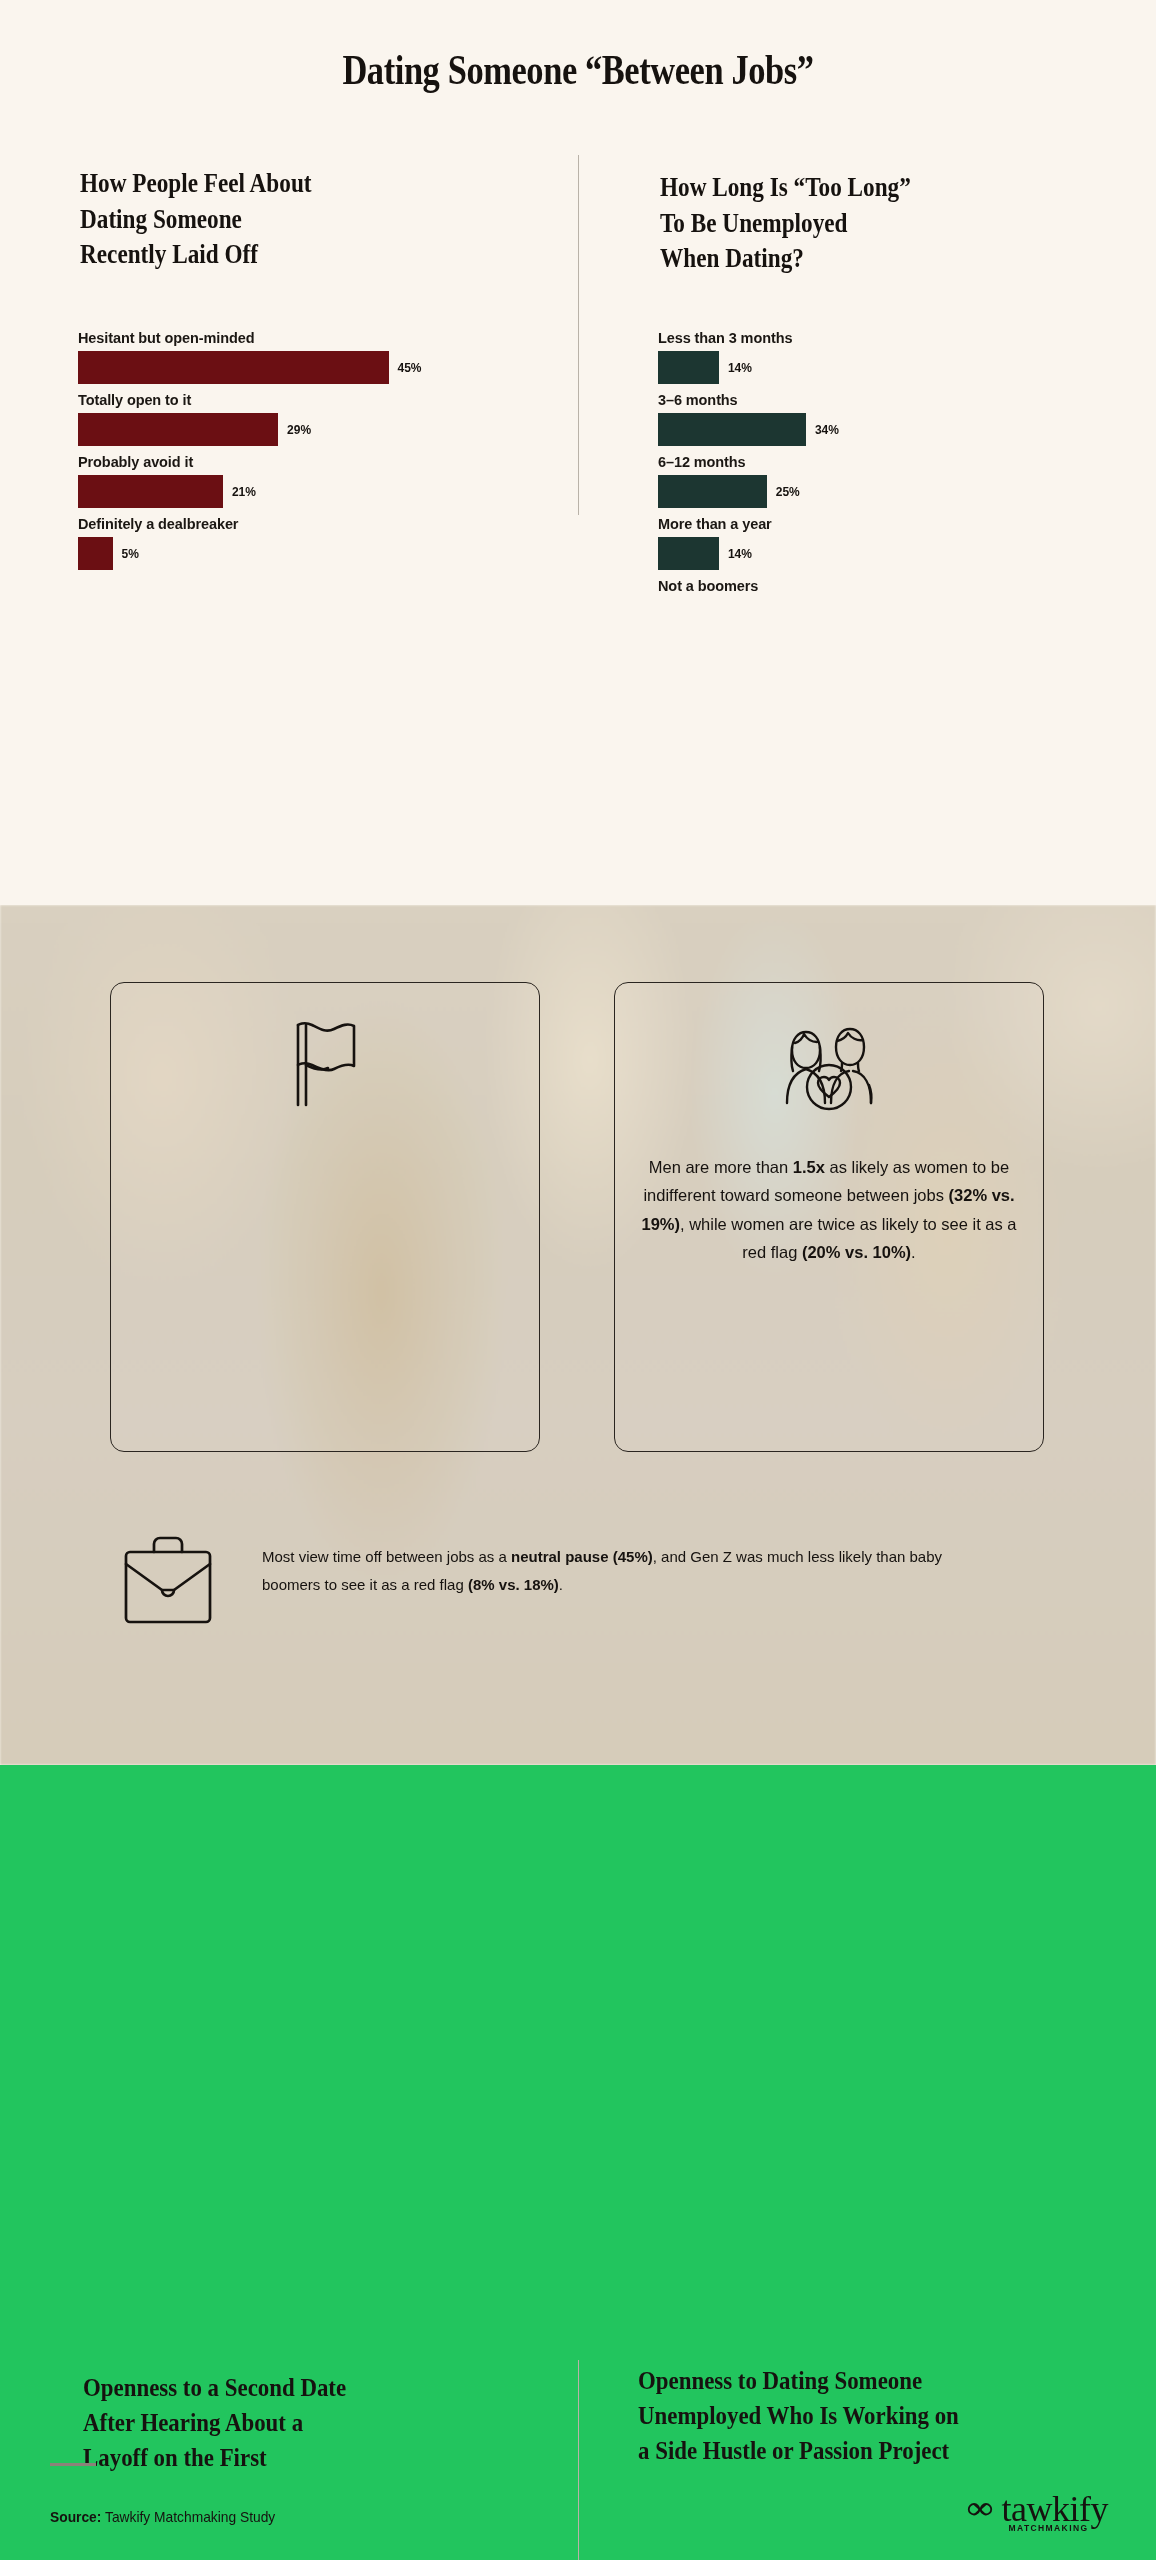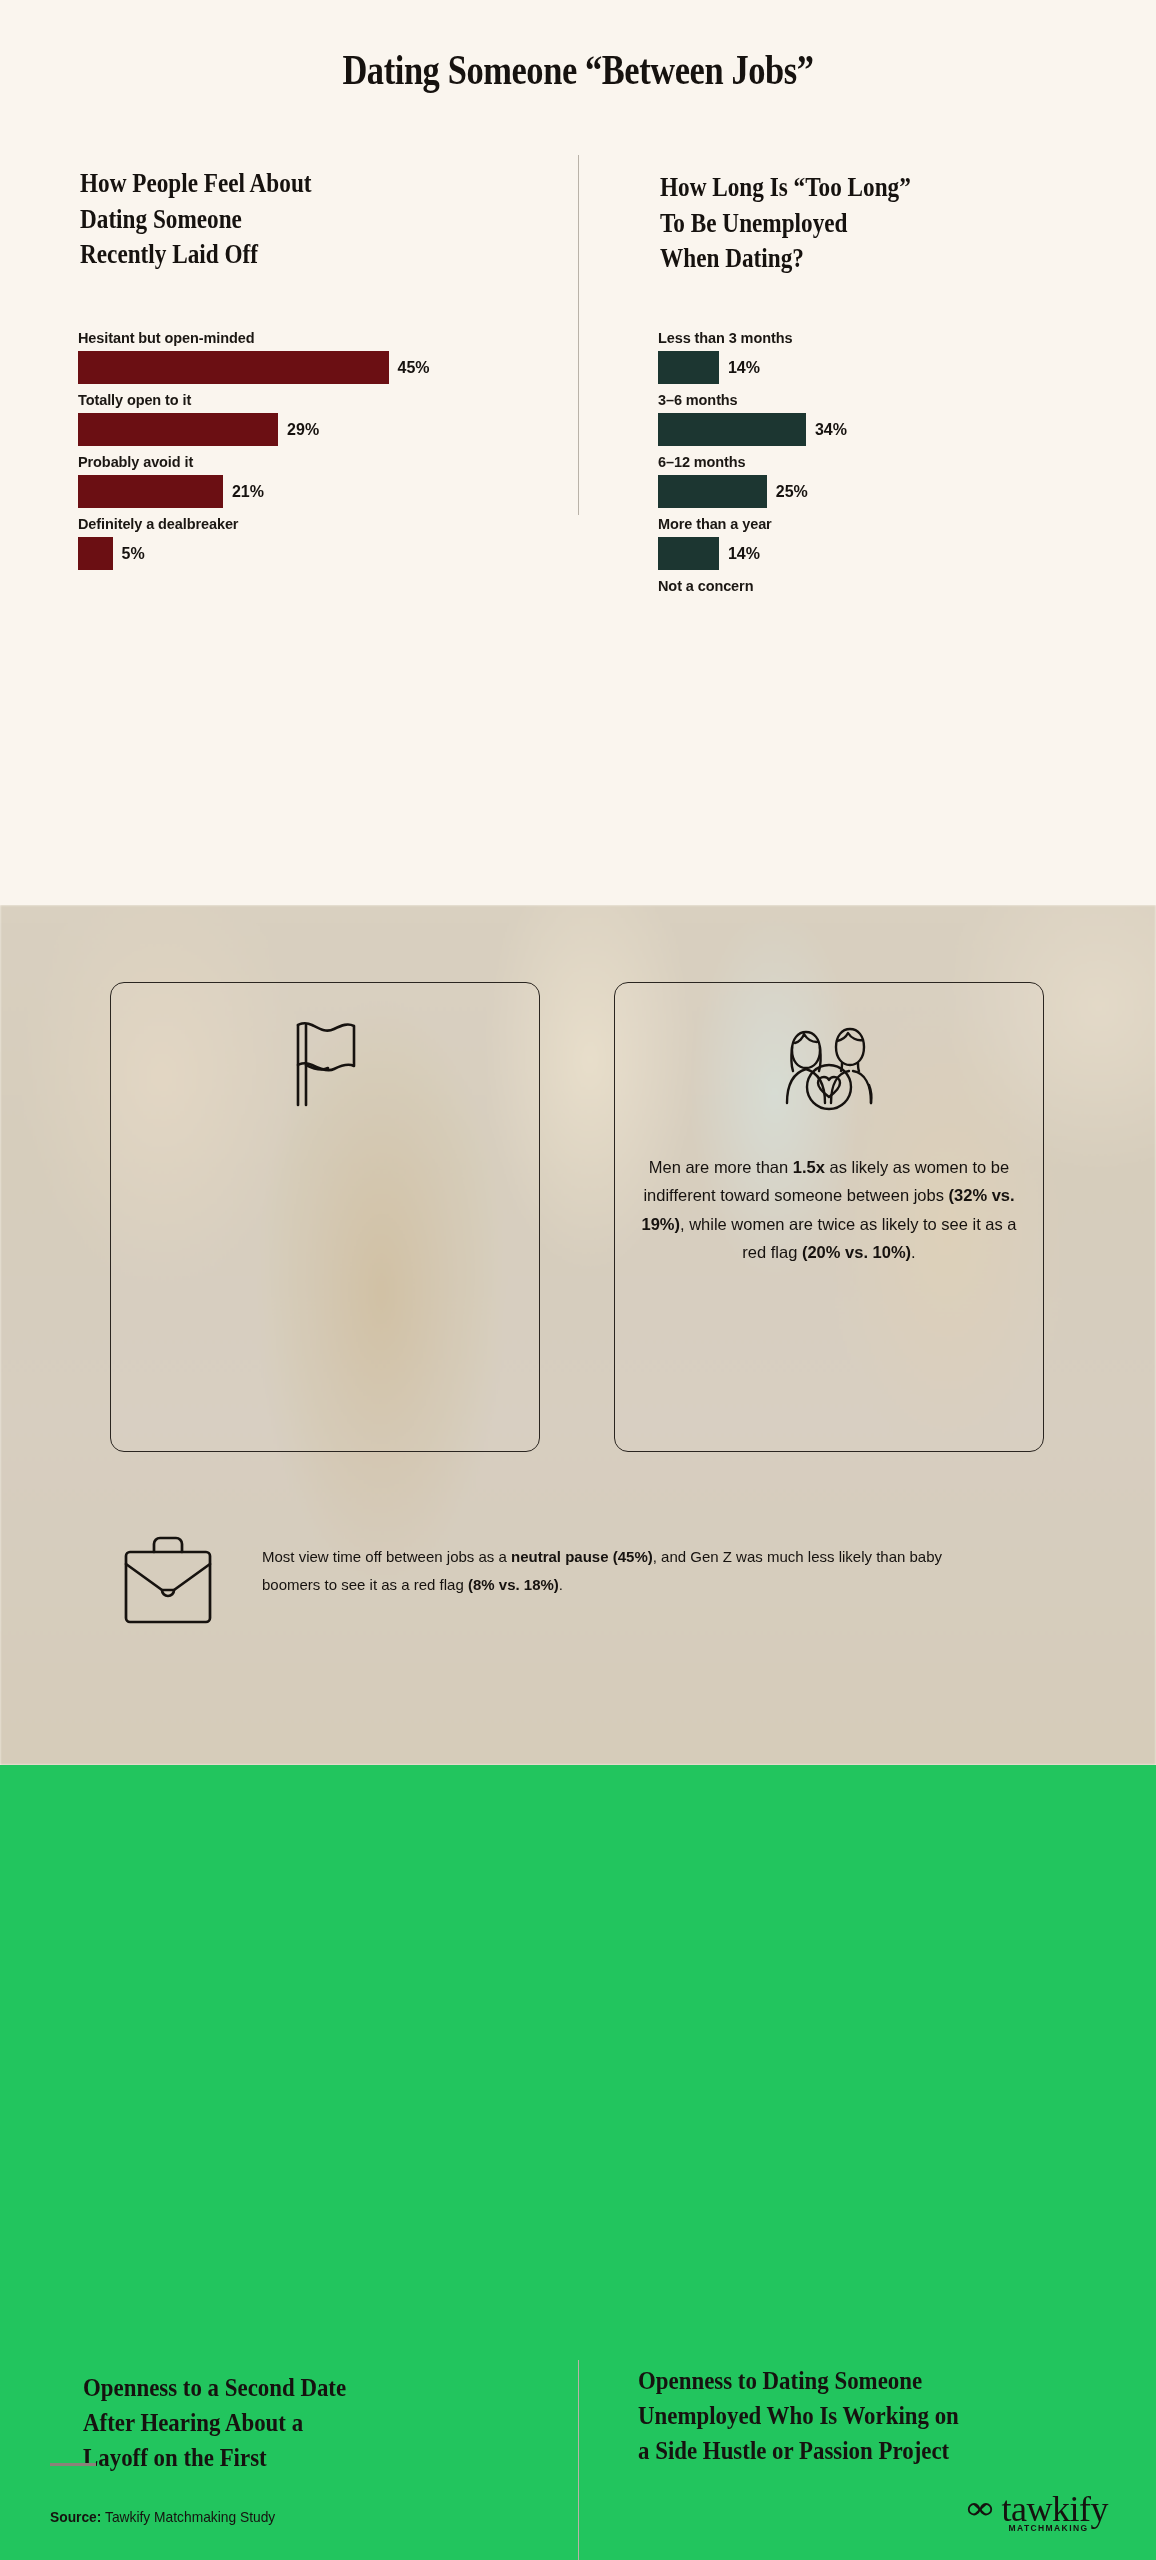--- a/index.html
+++ b/index.html
@@ -57,21 +57,21 @@
     font-size: 14.5px;
     font-weight: bold;
     color: #1b1713;
     letter-spacing: -0.1px;
     margin-bottom: 5px;
     white-space: nowrap;
   }
   .bar-line { display: flex; align-items: center; }
   .bar-fill { height: 33px; }
   .bar-val {
-    font-size: 16px;
+    font-size: 12px;
     font-weight: bold;
     color: #16120f;
     margin-left: 9px;
     white-space: nowrap;
   }
 
   
   .mid-section {
     position: absolute;
     left: 0; top: 905px;
@@ -254,21 +254,21 @@
           </div>
         </div>
         <div class="bar-row">
           <div class="bar-label">More than a year</div>
           <div class="bar-line">
             <div class="bar-fill" style="width: 60.9px; background: rgb(28, 54, 49);"></div>
             <div class="bar-val">14%</div>
           </div>
         </div>
         <div class="bar-row">
-          <div class="bar-label">Not a concern</div>
+          <div class="bar-label">Not a boomers</div>
         </div>
       </div>
   </div>
 
   <div class="mid-section">
     <div class="mid-bg"></div>
 
     <div class="card" style="left:110px; top:77px; width:430px; height:470px;">
       <div class="card-icon" style="top:34px;">
         <svg width="98" height="96" viewBox="0 0 98 96" fill="none" stroke="#16120f" stroke-width="2.6" stroke-linecap="round" stroke-linejoin="round">

